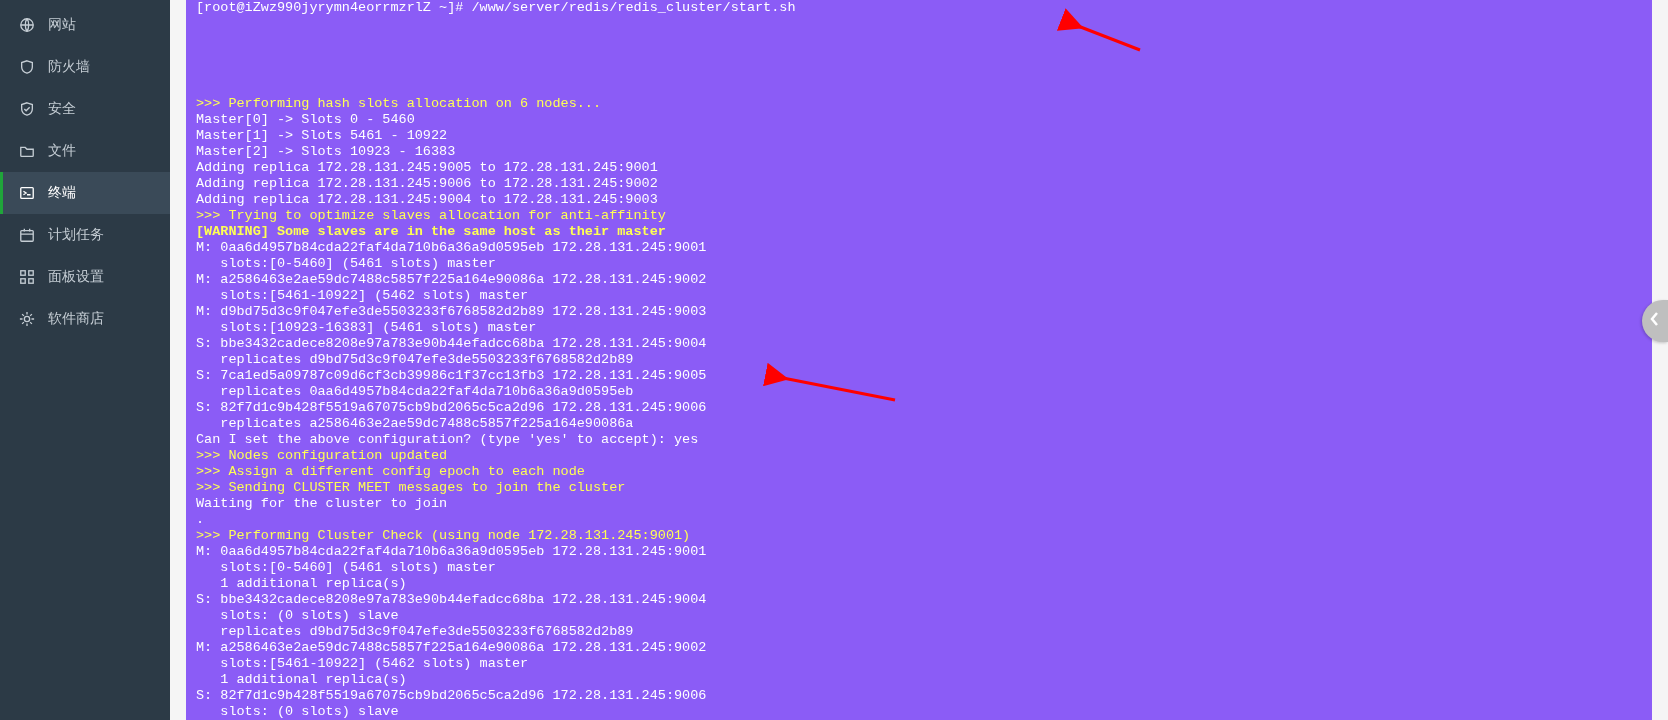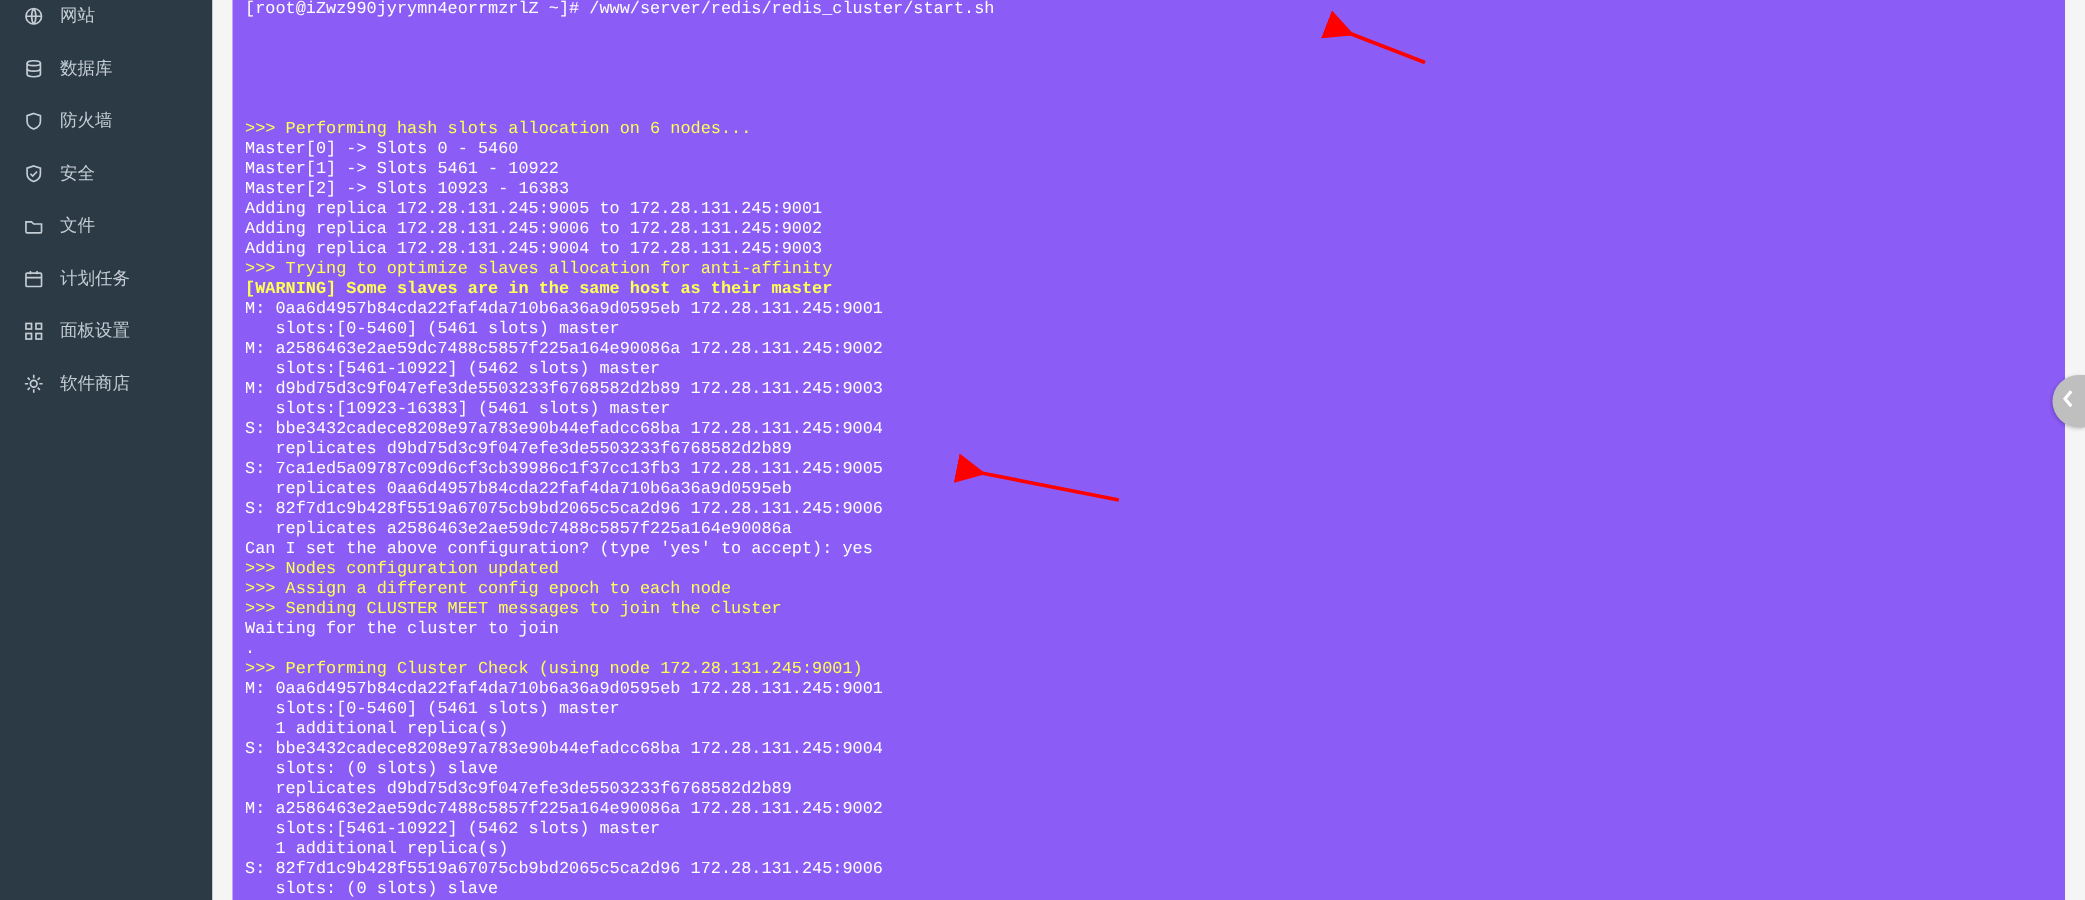--- a/index.html
+++ b/index.html
@@ -16,21 +16,21 @@
     left: 0; top: 0;
     width: 170px;
     height: 720px;
     background: #2c3a46;
     color: #c5cdd4;
     font-size: 14px;
     padding-top: 4px;
   }
   .sidebar-item {
     display: flex;
-    align-items: flex-start;
+    align-items: center;
     height: 42px;
     padding-left: 18px;
     cursor: pointer;
   }
   .sidebar-item.active {
     background: #3a4a58;
     border-left: 3px solid #20a53a;
     padding-left: 15px;
     color: #fff;
   }
@@ -104,30 +104,20 @@
         <svg viewBox="0 0 18 18" width="16" height="16">
           <circle cx="9" cy="9" r="7"></circle>
           <path d="M2 9h14M9 2c2.5 3 2.5 11 0 14M9 2c-2.5 3-2.5 11 0 14"></path>
         </svg>
       </span>
       <span>网站</span>
     </div>
     <div class="sidebar-item">
       <span class="icon">
         <svg viewBox="0 0 18 18" width="16" height="16">
-          <ellipse cx="9" cy="4" rx="6" ry="2.2"></ellipse>
-          <path d="M3 4v10c0 1.2 2.7 2.2 6 2.2s6-1 6-2.2V4"></path>
-          <path d="M3 9c0 1.2 2.7 2.2 6 2.2s6-1 6-2.2"></path>
-        </svg>
-      </span>
-      <span>数据库</span>
-    </div>
-    <div class="sidebar-item">
-      <span class="icon">
-        <svg viewBox="0 0 18 18" width="16" height="16">
           <path d="M9 2l6 2v5c0 4-3 6-6 7-3-1-6-3-6-7V4l6-2z"></path>
         </svg>
       </span>
       <span>防火墙</span>
     </div>
     <div class="sidebar-item">
       <span class="icon">
         <svg viewBox="0 0 18 18" width="16" height="16">
           <path d="M9 2l6 2v5c0 4-3 6-6 7-3-1-6-3-6-7V4l6-2z"></path>
           <path d="M6 9l2 2 4-4"></path>
@@ -135,20 +125,29 @@
       </span>
       <span>安全</span>
     </div>
     <div class="sidebar-item">
       <span class="icon">
         <svg viewBox="0 0 18 18" width="16" height="16">
           <path d="M2 5h5l2 2h7v7a1 1 0 0 1-1 1H3a1 1 0 0 1-1-1V5z"></path>
         </svg>
       </span>
       <span>文件</span>
+    </div>
+    <div class="sidebar-item active">
+      <span class="icon">
+        <svg viewBox="0 0 18 18" width="16" height="16">
+          <rect x="2" y="3" width="14" height="12" rx="1"></rect>
+          <path d="M5 7l3 2-3 2M9 11h4"></path>
+        </svg>
+      </span>
+      <span>终端</span>
     </div>
     <div class="sidebar-item">
       <span class="icon">
         <svg viewBox="0 0 18 18" width="16" height="16">
           <rect x="2" y="4" width="14" height="12" rx="1"></rect>
           <path d="M2 8h14M6 2v3M12 2v3"></path>
         </svg>
       </span>
       <span>计划任务</span>
     </div>

